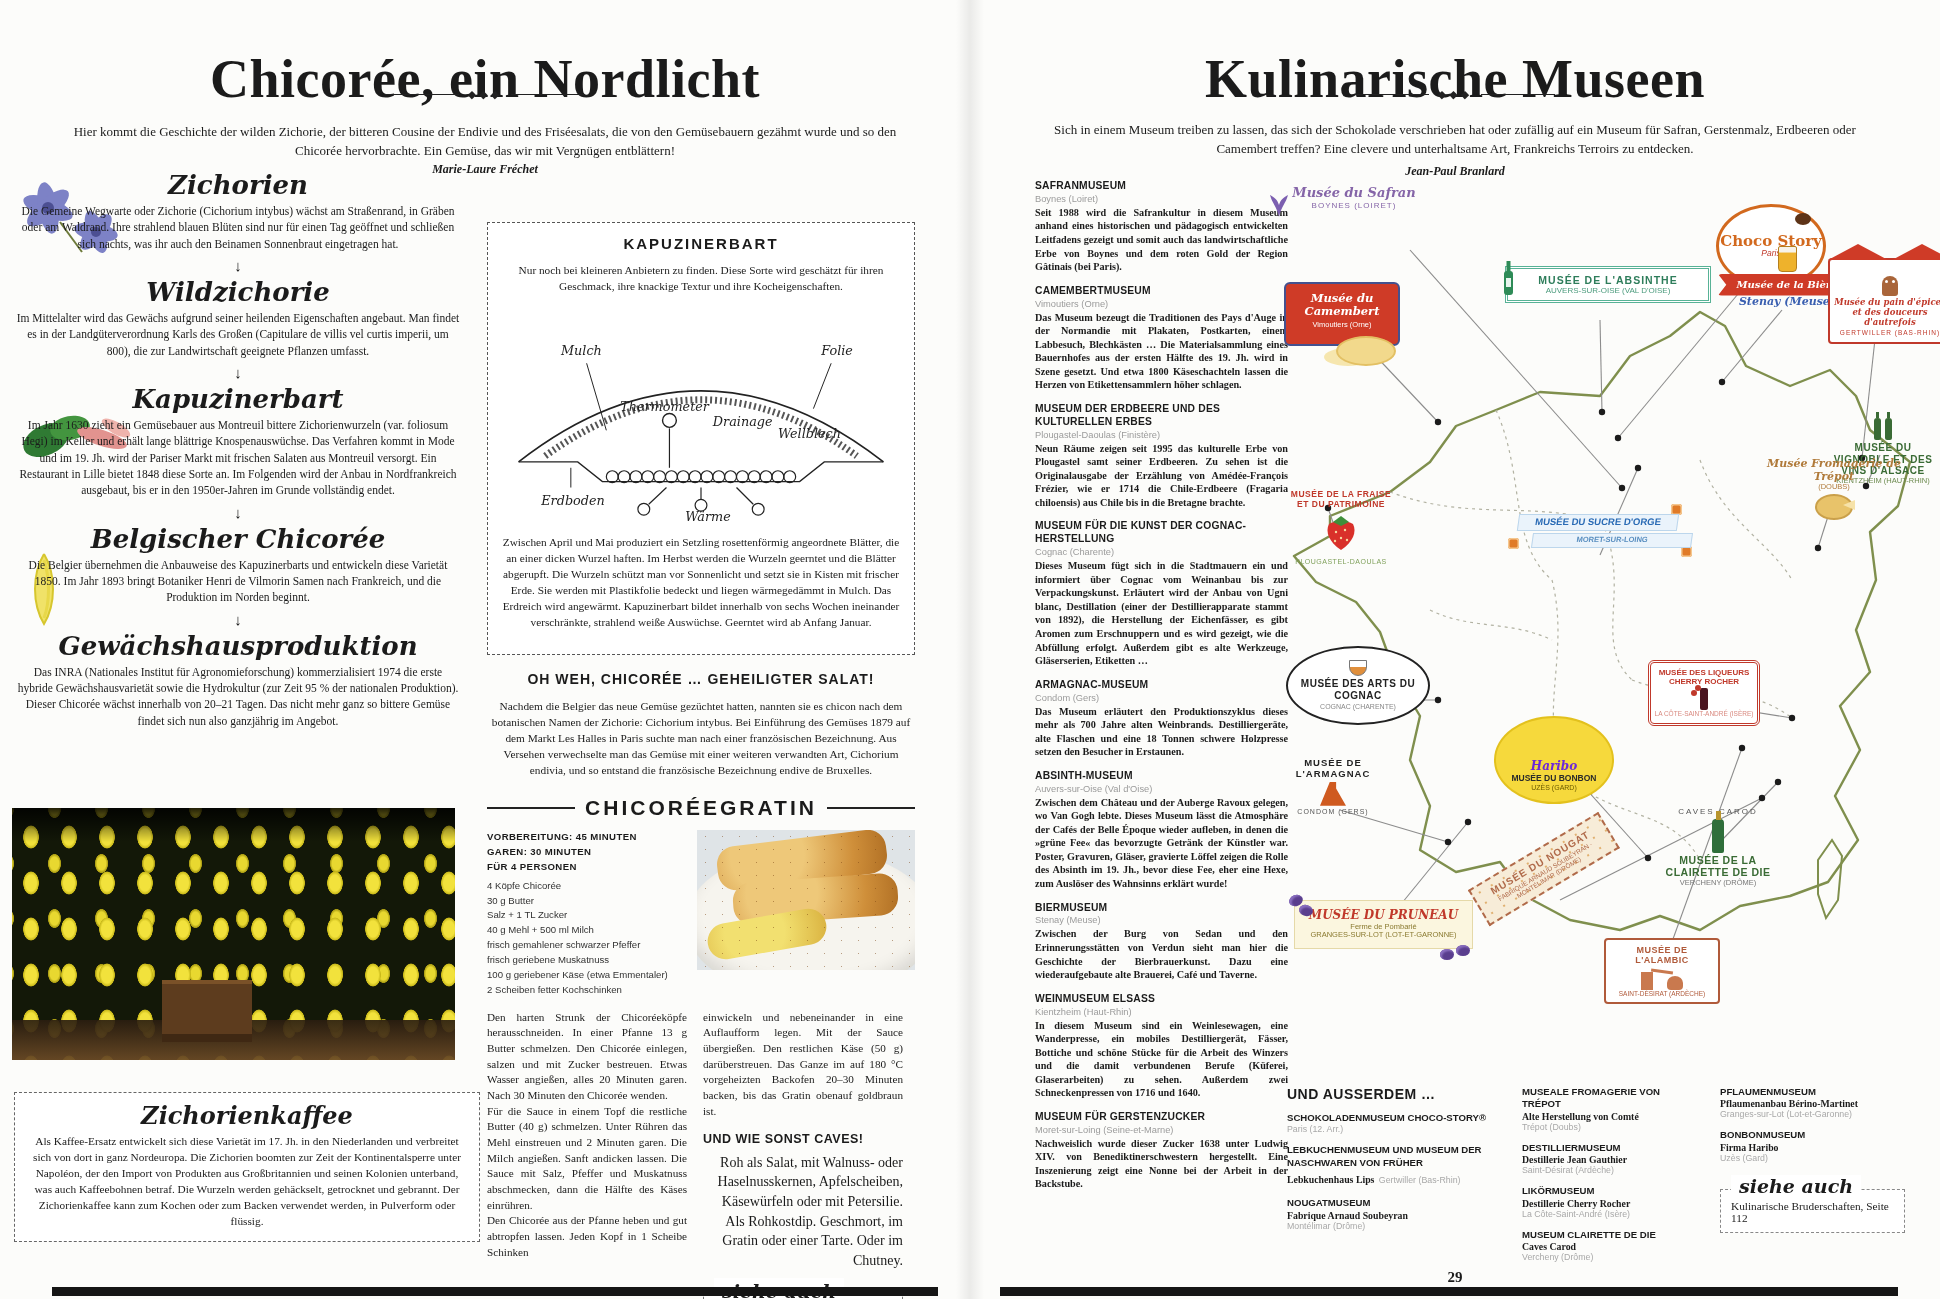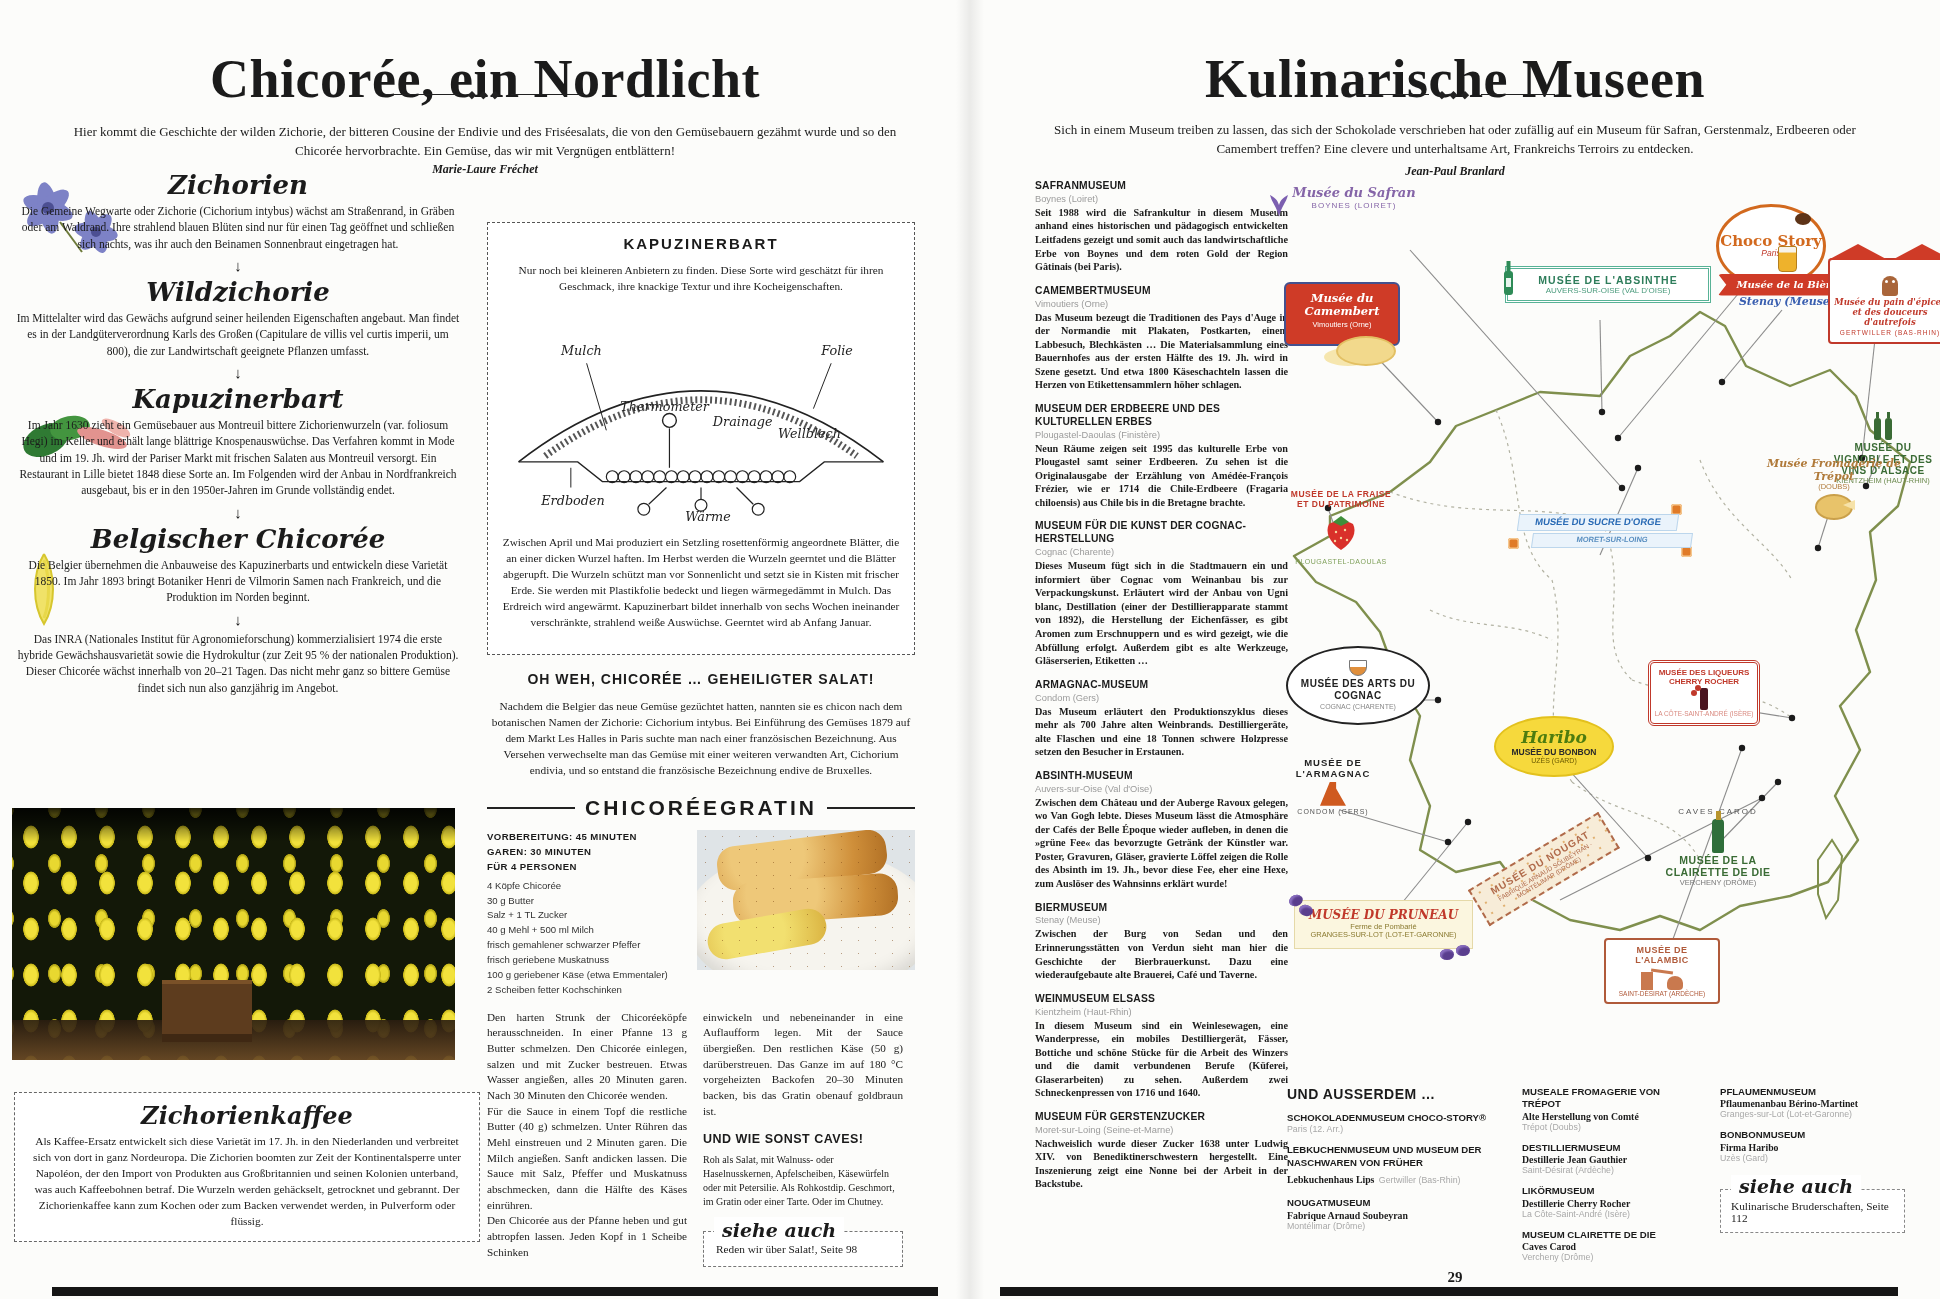--- a/index.html
+++ b/index.html
@@ -79,21 +79,21 @@
   .g1{left:20px;top:8px;width:170px;height:44px;transform:rotate(-7deg);}
   .g2{left:36px;top:48px;width:165px;height:42px;transform:rotate(-4deg);}
   .g3{left:10px;top:86px;width:120px;height:36px;transform:rotate(-10deg);background:
       radial-gradient(circle at 40% 40%, #f2e070 0 40%, #d9b13f 100%);}
   .speck{position:absolute;inset:0;background-image:radial-gradient(circle 1.6px,#7a4413 55%,transparent 60%);
          background-size:17px 13px;opacity:.5;}
 
   .steps{display:flex;gap:16px;margin-top:12px;text-align:left;}
   .steps .sc{width:200px;font-size:11.2px;line-height:1.4;white-space:pre-line;text-align:justify;}
   .variants-title{font-family:"Liberation Sans",sans-serif;font-weight:bold;font-size:12.5px;letter-spacing:.5px;margin:12px 0 4px;}
-  .variants-text{font-size:10px;line-height:1.4;text-align:left;}
+  .variants-text{font-size:14px;line-height:1.4;text-align:right;}
 
   .see-also{position:relative;border:1.5px dashed #777;margin-top:22px;padding:10px 12px 8px;background:#fff;}
   .sa-label{position:absolute;top:-15px;left:10px;background:#fff;padding:0 8px;
             font-family:"DejaVu Serif",serif;font-style:italic;font-weight:bold;font-size:19px;}
   .sa-text{font-size:11.3px;}
 
   
   .mus-col{position:absolute;left:65px;top:180px;width:253px;text-align:left;}
   .mus{margin-bottom:11px;}
   .mus-name{font-family:"Liberation Sans",sans-serif;font-weight:bold;font-size:10.3px;letter-spacing:.2px;line-height:1.25;}
@@ -194,21 +194,21 @@
   .stk-cognac .lc{font-size:7px;color:#888;margin-top:2px;}
   .snifter{width:16px;height:14px;margin:0 auto 2px;background:linear-gradient(transparent 40%,#e08f3c 42%);
            border:1.5px solid #777;border-radius:0 0 10px 10px;}
 
   .stk-armagnac{left:4px;top:598px;width:118px;color:#222;}
   .stk-armagnac .nm{font-size:9.5px;letter-spacing:1px;}
   .stk-armagnac .lc{font-size:7px;letter-spacing:1px;color:#555;margin-top:2px;}
   .armabottle{width:26px;height:24px;margin:2px auto;background:#cf5a1f;clip-path:polygon(38% 0,62% 0,62% 28%,100% 100%,0 100%);}
 
   .stk-bonbon{left:224px;top:556px;width:104px;background:#f6d93c;border-radius:50%;padding:10px 6px;border:2px solid #e3c11d;}
-  .stk-bonbon .hb{display:block;font-family:"DejaVu Serif",serif;font-style:italic;font-weight:bold;font-size:17px;color:#4d7c0f;}
+  .stk-bonbon .hb{display:block;font-family:"DejaVu Serif",serif;font-style:italic;font-weight:bold;font-size:12px;color:#6d28d9;margin-top:32px;}
   .stk-bonbon .nm{font-size:8.5px;color:#2a2a2a;}
   .stk-bonbon .lc{font-size:7px;color:#6b5b00;}
 
   .stk-liqueurs{left:378px;top:500px;width:100px;border:3px double #c0392b;border-radius:6px;background:#fff;
                 padding:5px 3px;color:#c0392b;}
   .stk-liqueurs .nm{font-size:8px;}
   .stk-liqueurs .lc{font-size:6.5px;color:#d98a80;}
   .liq-bottle{width:8px;height:22px;margin:2px auto 0;background:#4a1520;border-radius:2px;position:relative;}
   .liq-bottle::before{content:"";position:absolute;left:-9px;top:2px;width:6px;height:6px;border-radius:50%;background:#c0392b;box-shadow:4px -5px 0 #c0392b;}
 
@@ -287,20 +287,21 @@
       <span class="sec-arrow">↓</span>
       <h2 class="sec-head">Wildzichorie</h2>
       <p class="sec-text">Im Mittelalter wird das Gewächs aufgrund seiner heilenden Eigenschaften angebaut. Man findet es in der Landgüterverordnung Karls des Großen (Capitulare de villis vel curtis imperii, um 800), die zur Landwirtschaft geeignete Pflanzen umfasst.</p>
       <span class="sec-arrow">↓</span>
       <h2 class="sec-head">Kapuzinerbart</h2>
       <p class="sec-text">Im Jahr 1630 zieht ein Gemüsebauer aus Montreuil bittere Zichorienwurzeln (var. foliosum Hegi) im Keller und erhält lange blättrige Knospenauswüchse. Das Verfahren kommt in Mode und im 19. Jh. wird der Pariser Markt mit frischen Salaten aus Montreuil versorgt. Ein Restaurant in Lille bietet 1848 diese Sorte an. Im Folgenden wird der Anbau in Nordfrankreich ausgebaut, bis er in den 1950er-Jahren im Grunde vollständig endet.</p>
       <span class="sec-arrow">↓</span>
       <h2 class="sec-head">Belgischer Chicorée</h2>
       <p class="sec-text">Die Belgier übernehmen die Anbauweise des Kapuzinerbarts und entwickeln diese Varietät 1850. Im Jahr 1893 bringt Botaniker Henri de Vilmorin Samen nach Frankreich, und die Produktion im Norden beginnt.</p>
       <span class="sec-arrow">↓</span>
+      <h2 class="sec-head">Gewächshausproduktion</h2>
       <p class="sec-text">Das INRA (Nationales Institut für Agronomieforschung) kommerzialisiert 1974 die erste hybride Gewächshausvarietät sowie die Hydrokultur (zur Zeit 95 % der nationalen Produktion). Dieser Chicorée wächst innerhalb von 20–21 Tagen. Das nicht mehr ganz so bittere Gemüse findet sich nun also ganzjährig im Angebot.</p>
     </div>
 
     <div class="field-photo">
       <div class="field-blobs"></div>
       <div class="field-soil"></div>
       <div class="field-crate"></div>
       <div class="field-top"></div>
     </div>
 

